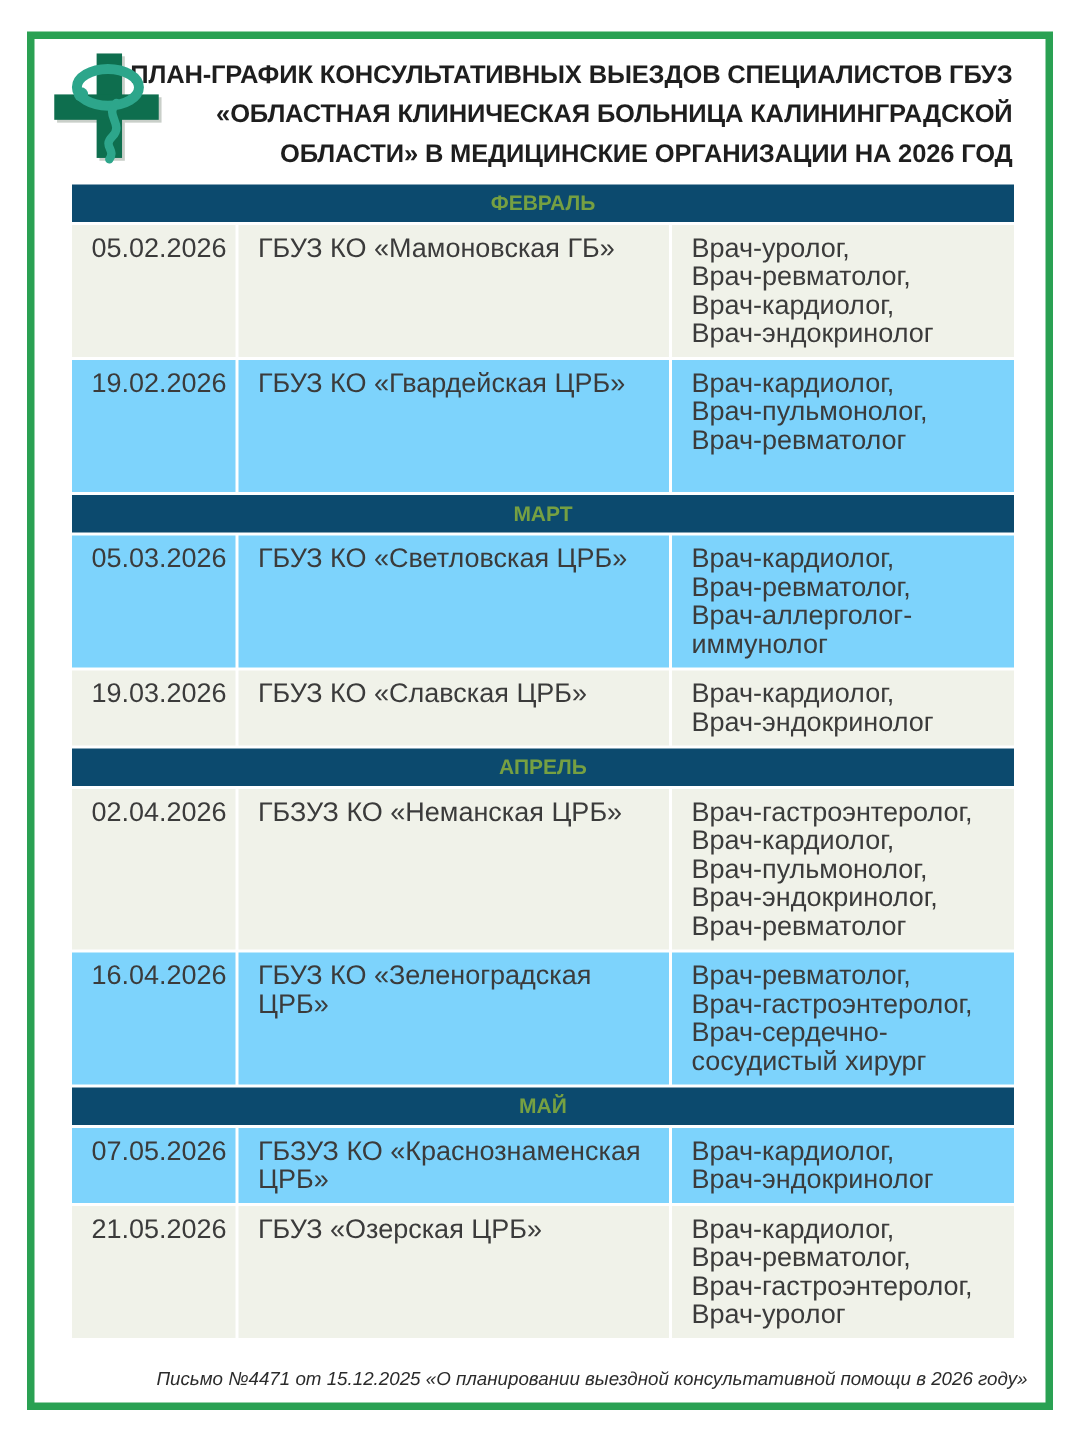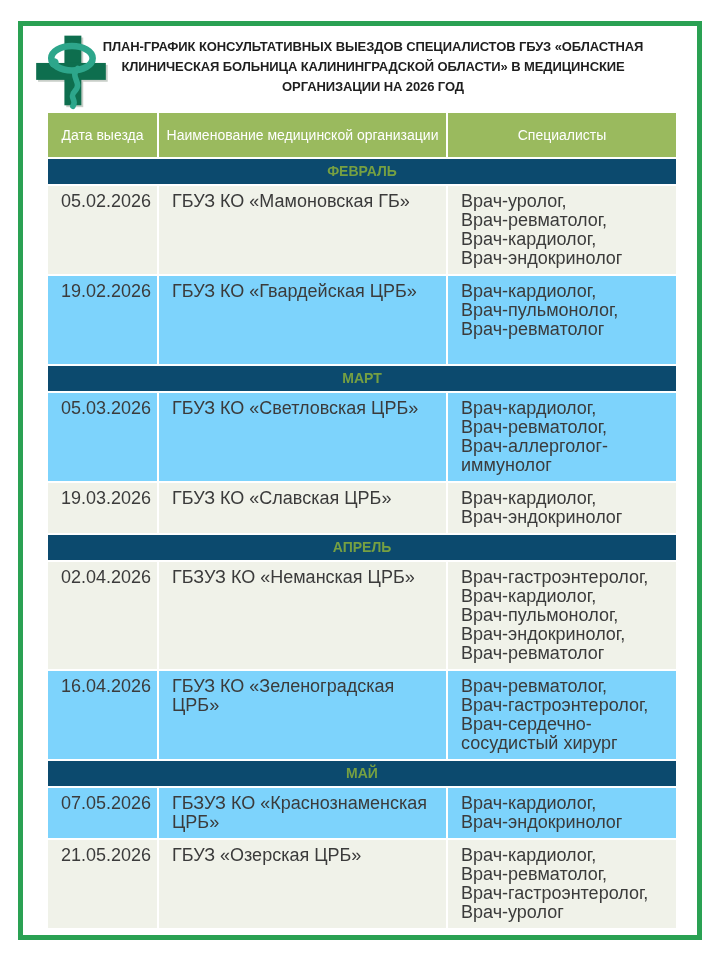--- a/index.html
+++ b/index.html
@@ -14,22 +14,22 @@
   .frame {
     position:absolute; left:18px; top:21px; width:684px; height:919px;
     border:5px solid #2aa153; background:#fff;
     display:flex; flex-direction:column; overflow:hidden;
   }
   
   .header-area { position:relative; min-height:84px; flex:none; }
   .logo { position:absolute; left:10px; top:4px; width:76px; height:80px; }
   h1.title {
     margin:11px 22px 4px 48px;
-    text-align:center;
-    font-size:13px; line-height:1.55; font-weight:bold;
+    text-align:right;
+    font-size:17px; line-height:1.55; font-weight:bold;
     color:#1e1e1e; letter-spacing:-0.1px;
   }
   
   .table-wrap { width:628px; margin:3px 0 0 25px; flex:none; }
   .t-head, .t-row {
     display:grid;
     grid-template-columns:109px 287px 1fr;
     column-gap:2px;
     margin-bottom:2px;
   }
@@ -78,25 +78,20 @@
         <ellipse cx="41" cy="30" rx="22" ry="13" fill="none" stroke="#2da68b" stroke-width="7"></ellipse>
 
         <path d="M 47 41 C 38 50, 53 56, 44 65 C 37 72, 47 74, 42 81" fill="none" stroke="#2da68b" stroke-width="6" stroke-linecap="round"></path>
 
         <circle cx="22" cy="35" r="5" fill="#2da68b"></circle>
       </svg>
       <h1 class="title">ПЛАН-ГРАФИК КОНСУЛЬТАТИВНЫХ ВЫЕЗДОВ СПЕЦИАЛИСТОВ ГБУЗ «ОБЛАСТНАЯ КЛИНИЧЕСКАЯ БОЛЬНИЦА КАЛИНИНГРАДСКОЙ ОБЛАСТИ»  В МЕДИЦИНСКИЕ ОРГАНИЗАЦИИ НА 2026 ГОД</h1>
     </div>
 
     <div class="table-wrap">
-      <div class="t-head">
-        <div class="cell">Дата выезда</div>
-        <div class="cell">Наименование  медицинской организации</div>
-        <div class="cell">Специалисты</div>
-      </div>
       <div id="schedule-body">
           <div class="month-row">ФЕВРАЛЬ</div>
           <div class="t-row band-light">
             <div class="cell">05.02.2026</div>
             <div class="cell">ГБУЗ КО «Мамоновская  ГБ»</div>
             <div class="cell">
               <span class="spec-line">Врач-уролог,</span>
               <span class="spec-line">Врач-ревматолог,</span>
               <span class="spec-line">Врач-кардиолог,</span>
               <span class="spec-line">Врач-эндокринолог</span>

